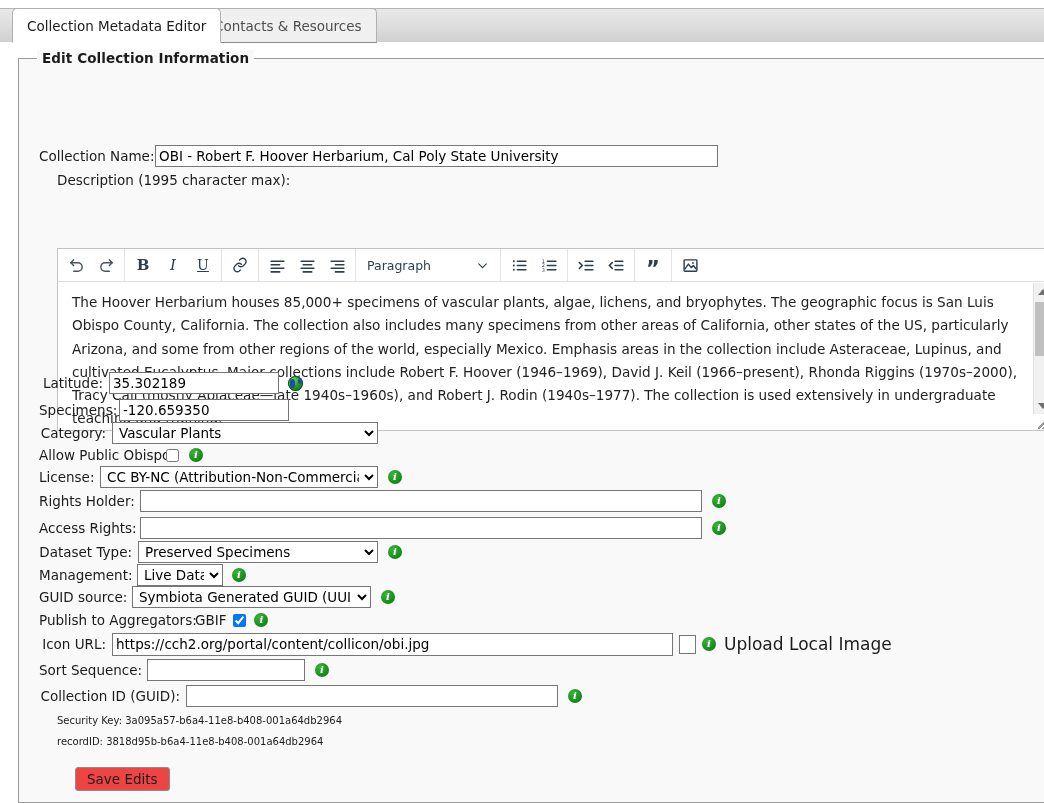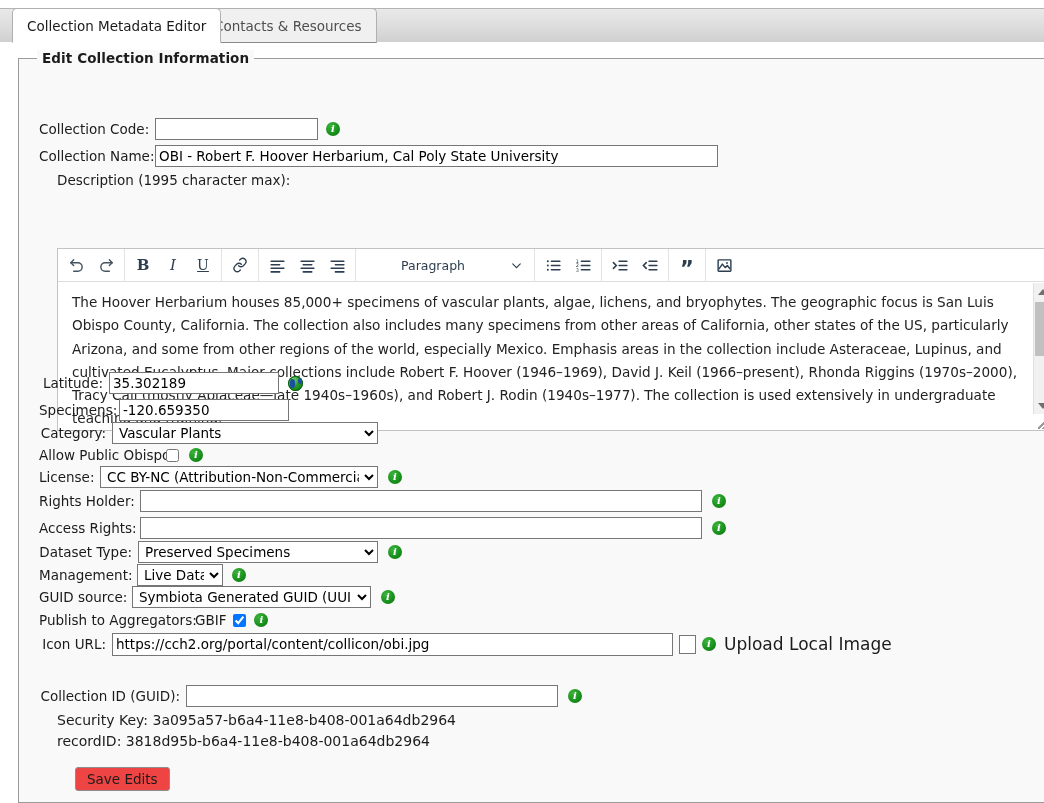--- a/index.html
+++ b/index.html
@@ -115,21 +115,21 @@
     display:flex;align-items:stretch;background:#ffffff;
   }
   .tgrp{display:flex;align-items:center;border-right:1px solid #e3e3e3;padding:0 3px;}
   .tbtn{
     width:30px;height:31px;display:flex;align-items:center;justify-content:center;
     color:#2c3e50;font-size:15px;cursor:default;
   }
   .tbtn svg{display:block;}
   .fmt{
     display:flex;align-items:center;justify-content:space-between;
-    width:122px;height:33px;padding:0 8px;color:#2c3e50;font-size:12.5px;margin-left:34px;
+    width:122px;height:33px;padding:0 8px;color:#2c3e50;font-size:12.5px;
   }
   .rte-body{
     position:relative;height:149px;box-sizing:border-box;
     padding:9px 26px 0 14px;overflow:hidden;
     font-size:13.6px;line-height:23.3px;color:#222;
   }
   .rte-scroll{
     position:absolute;right:1px;top:34px;width:17px;height:131px;
     background:#f1f1f1;border-left:1px solid #e0e0e0;
   }
@@ -143,21 +143,21 @@
   .sb-arrow.dn i{border-top:6px solid #707070;}
   .sb-thumb{position:absolute;left:1px;top:19px;width:15px;height:54px;background:#c0c0c0;}
   .resizer{
     position:absolute;right:1px;bottom:1px;width:13px;height:13px;
     background:
       linear-gradient(135deg,transparent 44%,#9a9a9a 44%,#9a9a9a 54%,transparent 54%),
       linear-gradient(135deg,transparent 64%,#9a9a9a 64%,#9a9a9a 74%,transparent 74%),
       linear-gradient(135deg,transparent 84%,#9a9a9a 84%,#9a9a9a 94%,transparent 94%);
   }
 
-  .keyline{font-size:14px;color:#1b1b1b;}
+  .keyline{font-size:10px;color:#1b1b1b;}
   .savebtn{
     box-sizing:border-box;height:24px;padding:0 11px;
     background:#ef4444;border:1px solid #8d8d8d;border-radius:3px;
     font-family:"DejaVu Sans","Liberation Sans",sans-serif;
     font-size:13.5px;color:#1b1b1b;cursor:default;
   }
   .uploadlink{font-size:17px;color:#1b1b1b;}
   .filebox{
     box-sizing:border-box;width:17px;height:19px;border:1px solid #767676;background:#fff;
   }
@@ -177,25 +177,20 @@
     </div>
   </div>
 
   <div class="content">
     <div class="fieldset">
       <div class="legend">Edit Collection Information</div>
 
       <div class="inner">
 
 
-        <div class="row" style="left:20px;top:59px;">
-          <span class="lbl" style="width:110px;text-align:right;">Collection Code:</span>
-          <input class="txt" style="width: 163px; margin-left: 6px;" value="">
-          <span class="info" style="margin-left:8px;"></span>
-        </div>
 
         <div class="row" style="left:20px;top:86px;">
           <span class="lbl" style="width:110px;text-align:right;">Collection Name:</span>
           <input class="txt" style="width: 563px; margin-left: 6px;" value="OBI - Robert F. Hoover Herbarium, Cal Poly State University">
         </div>
 
         <div class="row" style="left:38px;top:110px;">
           <span class="lbl">Description (1995 character max):</span>
         </div>
 
@@ -415,20 +410,25 @@
         </div>
 
         <div class="row" style="left:20px;top:572px;height:26px;">
           <span class="lbl" style="width:67px;text-align:right;">Icon URL:</span>
           <input class="txt" style="width: 561px; margin-left: 6px; height: 23px;" value="https://cch2.org/portal/content/collicon/obi.jpg">
           <span class="filebox" style="margin-left:6px;"></span>
           <span class="info" style="margin-left:6px;"></span>
           <span class="uploadlink" style="margin-left:8px;">Upload Local Image</span>
         </div>
 
+        <div class="row" style="left:20px;top:600px;">
+          <span class="lbl" style="width:102px;text-align:right;">Sort Sequence:</span>
+          <input class="txt" style="width: 158px; margin-left: 6px;" value="">
+          <span class="info" style="margin-left:10px;"></span>
+        </div>
 
         <div class="row" style="left:20px;top:626px;">
           <span class="lbl" style="width:141px;text-align:right;">Collection ID (GUID):</span>
           <input class="txt" style="width: 372px; margin-left: 6px;" value="">
           <span class="info" style="margin-left:10px;"></span>
         </div>
 
         <div class="row" style="left:38px;top:650px;">
           <span class="keyline">Security Key: 3a095a57-b6a4-11e8-b408-001a64db2964</span>
         </div>

